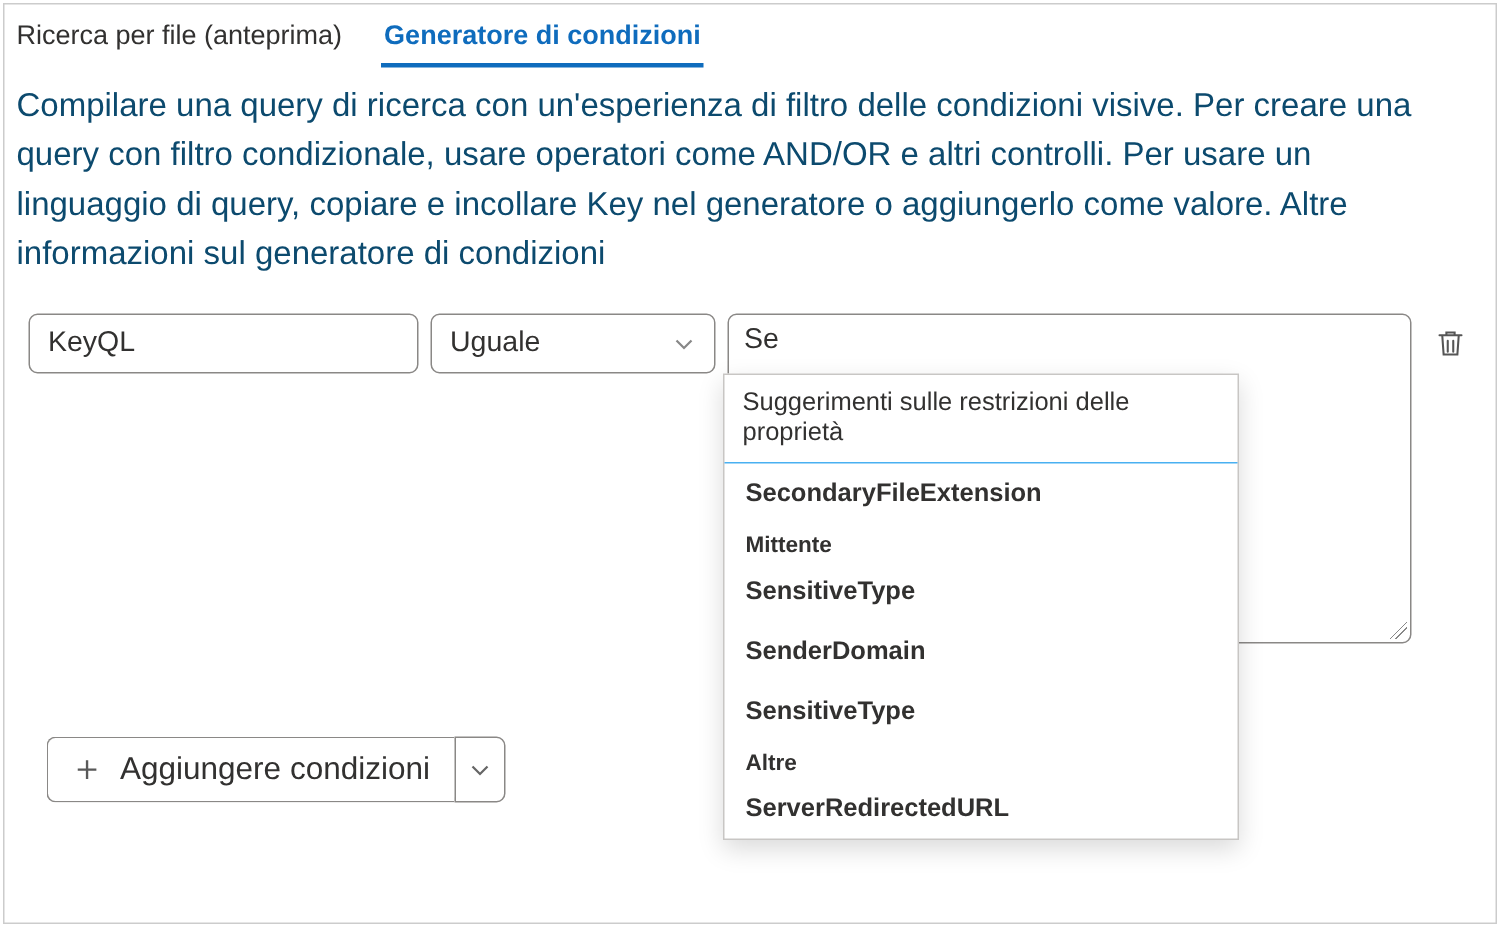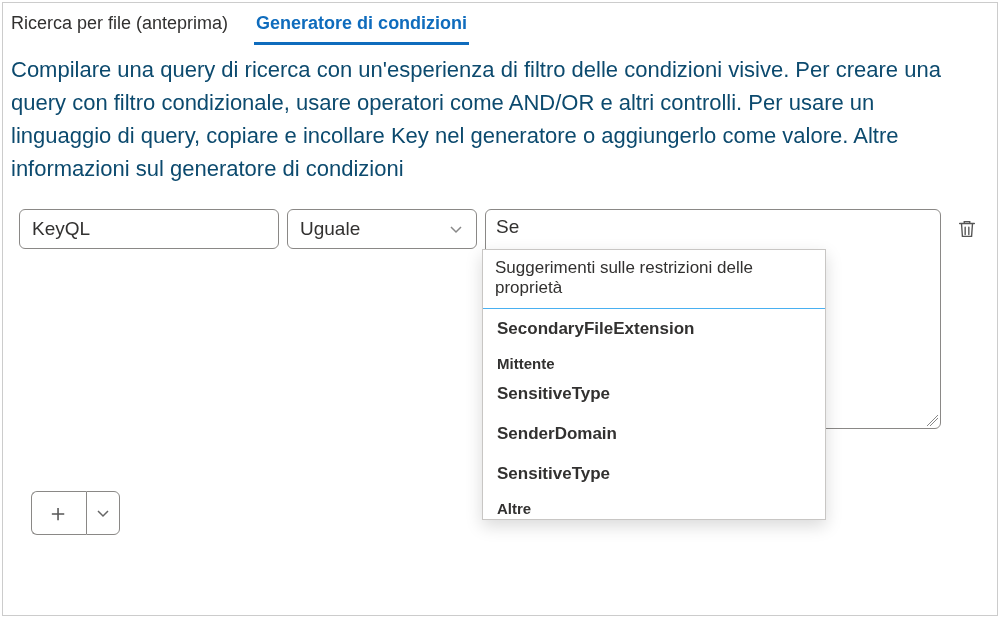--- a/index.html
+++ b/index.html
@@ -223,27 +223,29 @@
 
     <div class="suggestions">
       <div class="sugg-header">Suggerimenti sulle restrizioni delle proprietà</div>
       <div id="sugg-list">
           <div class="sugg-item">SecondaryFileExtension</div>
           <div class="sugg-group">Mittente</div>
           <div class="sugg-item">SensitiveType</div>
           <div class="sugg-item">SenderDomain</div>
           <div class="sugg-item">SensitiveType</div>
           <div class="sugg-group">Altre</div>
+          <div class="sugg-item">ServerRedirectedURL</div>
         </div>
     </div>
   </div>
 
   <div class="add-cond-wrap">
     <div class="add-cond">
       <span class="plus">＋</span>
+      <span>Aggiungere condizioni</span>
     </div>
     <div class="add-cond-split">
       <svg class="chev" viewBox="0 0 16 16">
         <polyline points="3,6 8,11 13,6" fill="none" stroke="#666" stroke-width="1.5"></polyline>
       </svg>
     </div>
   </div>
 
 </div>
 

